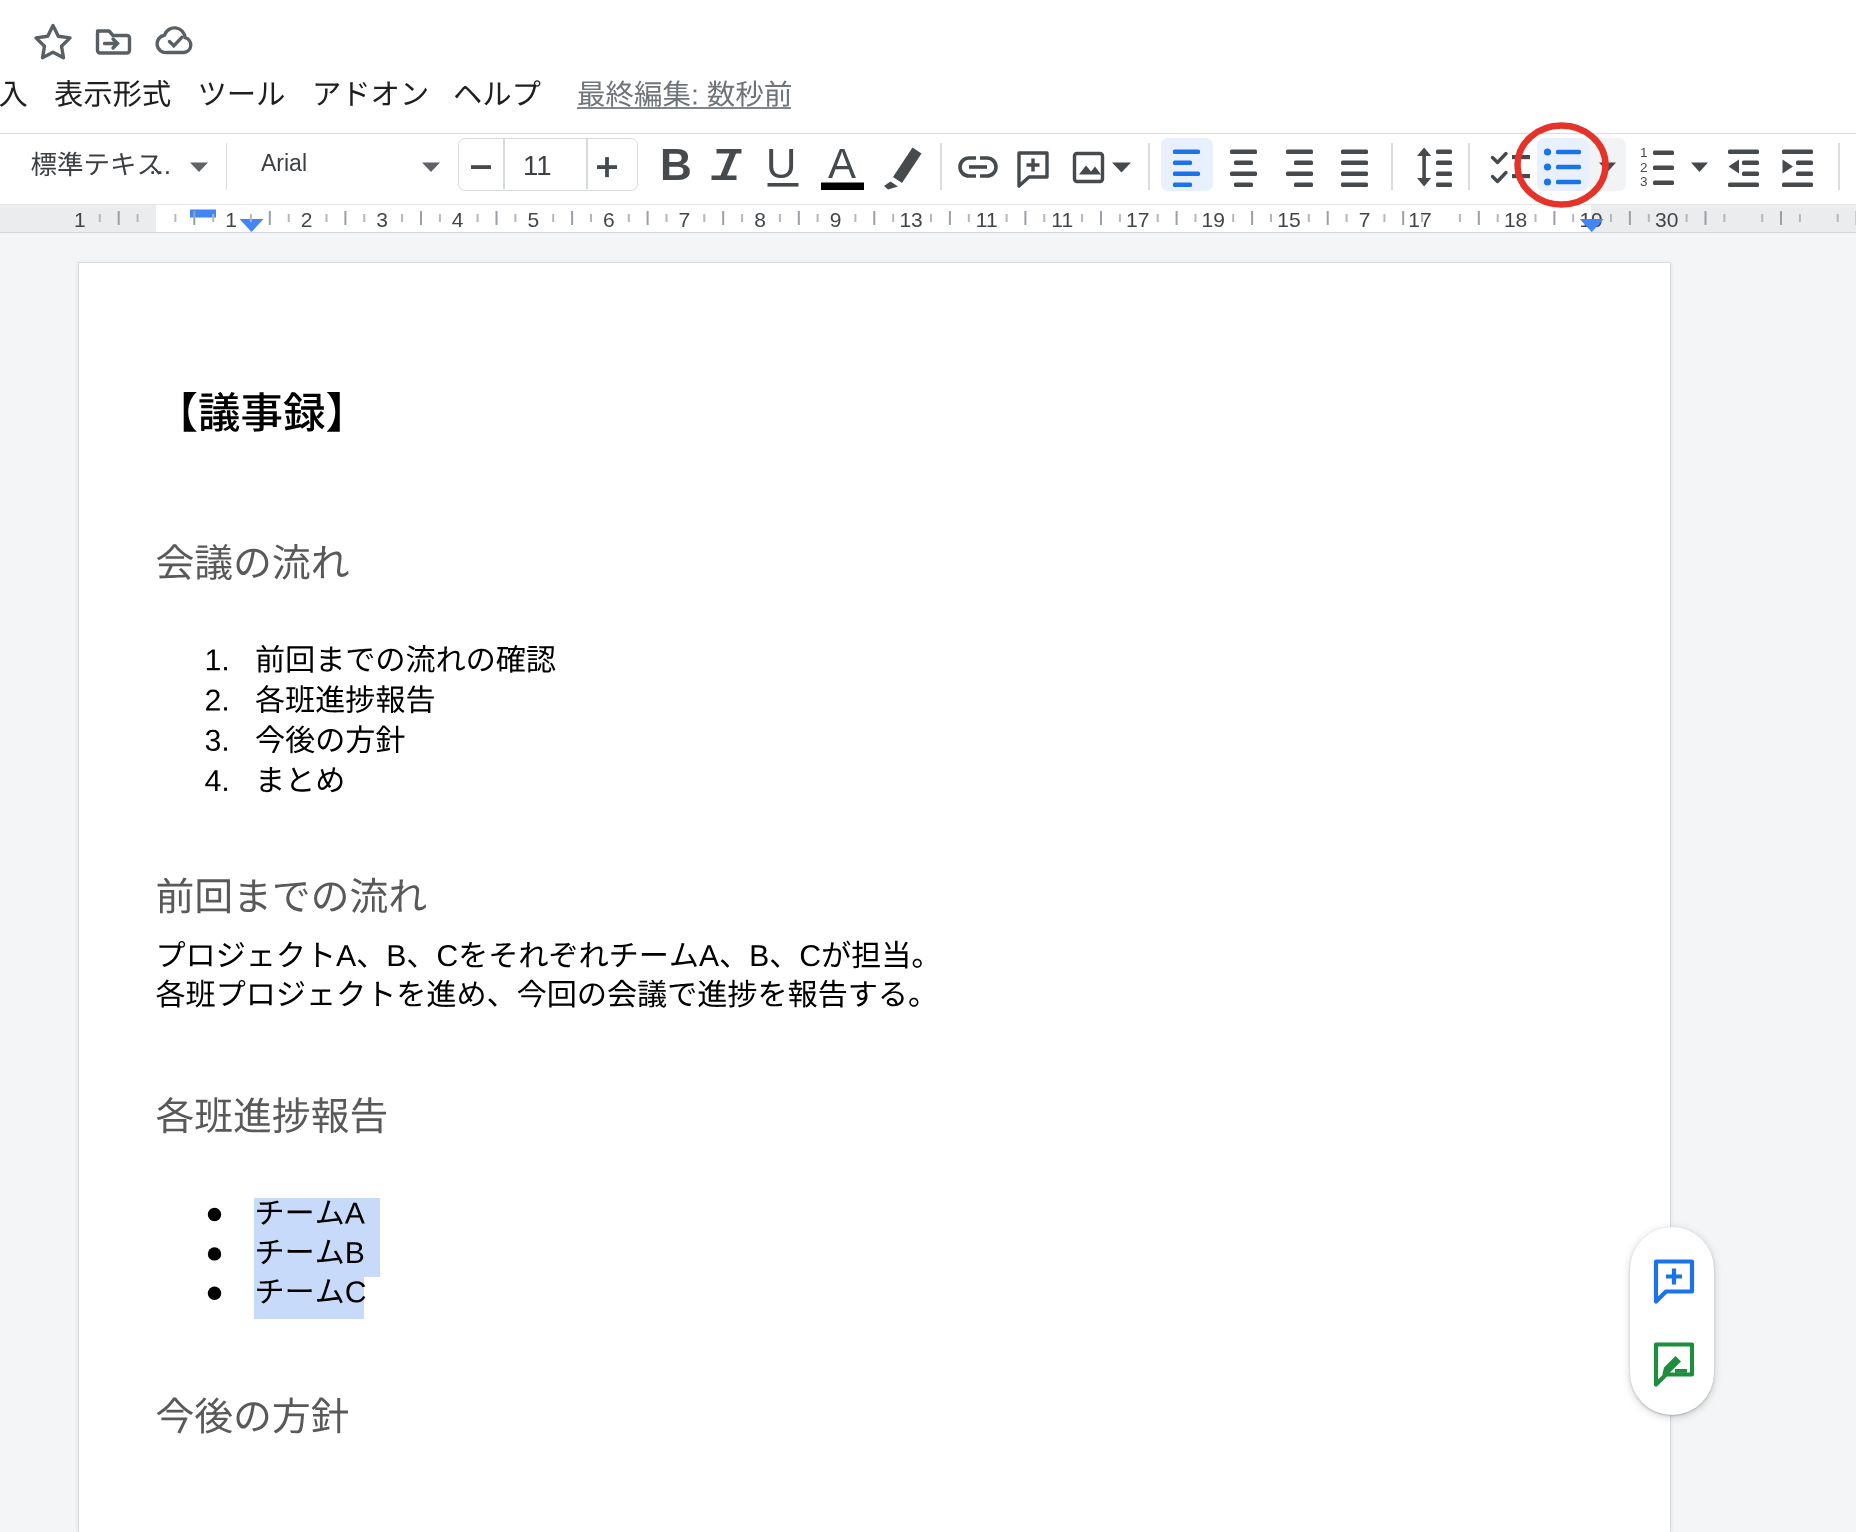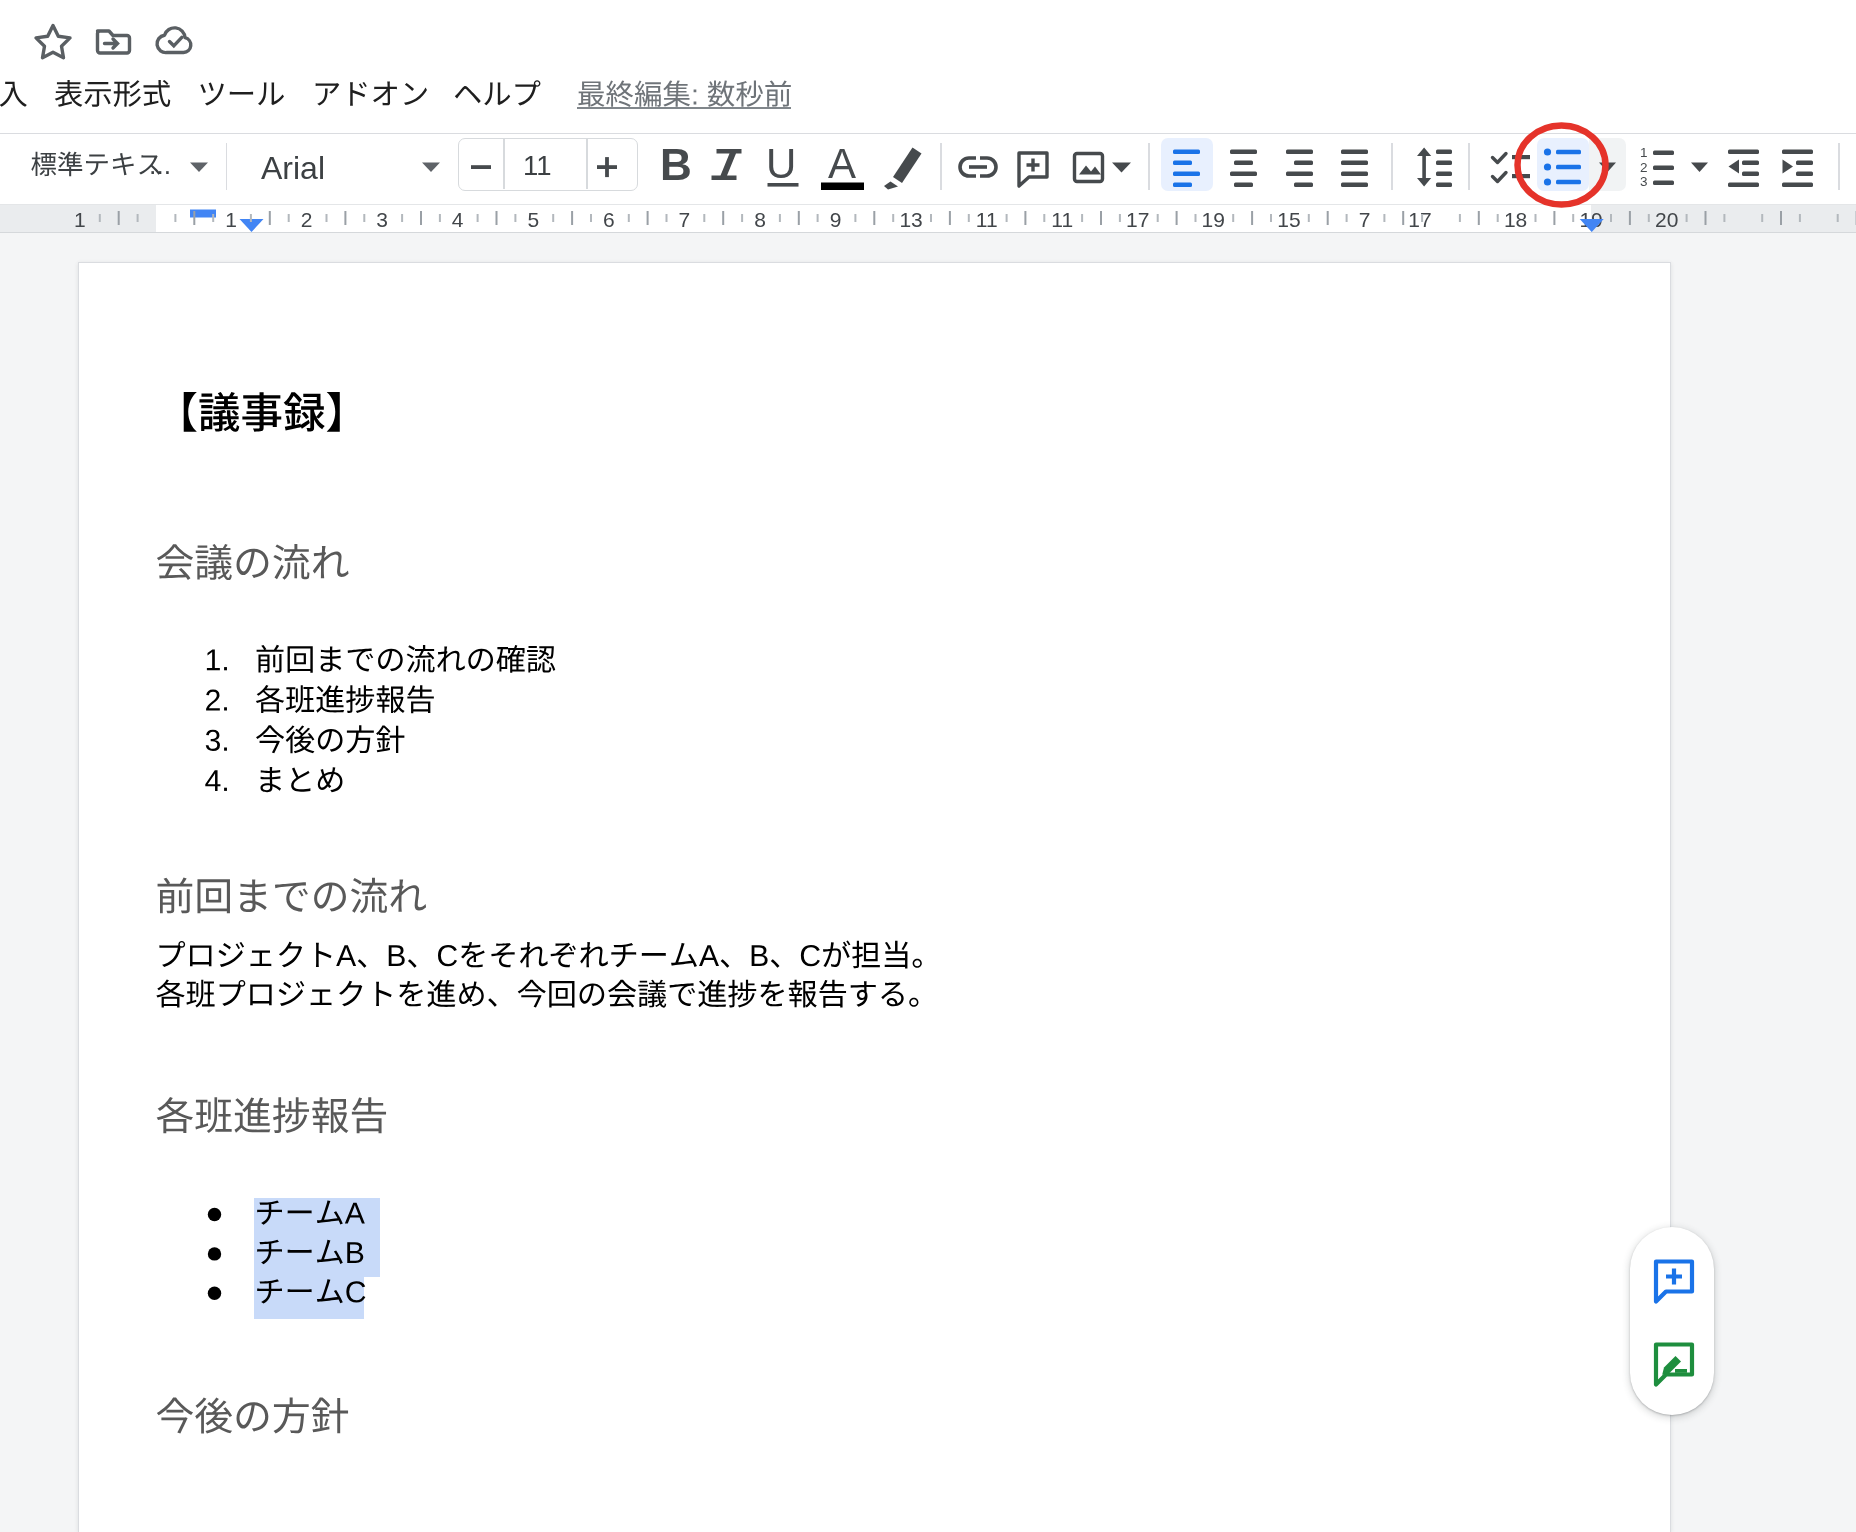--- a/index.html
+++ b/index.html
@@ -67,26 +67,26 @@
       <div class="rlab" style="left:891.1px">13</div>
       <div class="rlab" style="left:966.7px">11</div>
       <div class="rlab" style="left:1042.2px">11</div>
       <div class="rlab" style="left:1117.8px">17</div>
       <div class="rlab" style="left:1193.3px">19</div>
       <div class="rlab" style="left:1268.9px">15</div>
       <div class="rlab" style="left:1344.5px">7</div>
       <div class="rlab" style="left:1400px">17</div>
       <div class="rlab" style="left:1495.6px">18</div>
       <div class="rlab" style="left:1571.1px">19</div>
-      <div class="rlab" style="left:1646.7px">20</div>
+      <div class="rlab" style="left:1646.7px">30</div>
       <div class="rlab" style="left:59.94px">1</div>
     </div>
   <div class="abs" style="left:577px; top:106.5px; width:214px; height:2px; background:#80868b;"></div>
 
-  <div class="t" style="left:261px; top:149.5px; font-size:32px;">Arial</div>
+  <div class="t" style="left:261px; top:149.5px; font-size:23px;">Arial</div>
   <div class="t" style="left:523px; top:149.5px; font-size:27.5px;">11</div>
   <div class="t" style="left:660px; top:140px; font-size:44px; font-weight:bold; color:#464a4d;">B</div>
   <div class="t" style="left:766px; top:139.5px; font-size:42px; color:#464a4d;">U</div>
   <div class="t" style="left:828px; top:139.5px; font-size:42px; color:#464a4d;">A</div>
 
   <div class="hl" style="left:254.2px; top:1197.8px; width:125.5px; height:39.4px;"></div>
   <div class="hl" style="left:254.2px; top:1237.2px; width:125.5px; height:39.4px;"></div>
   <div class="hl" style="left:254.2px; top:1276.6px; width:109.6px; height:42.4px;"></div>
   <div class="abs" id="pill"></div>
   <svg class="abs" id="ovl" width="1856" height="1532" viewBox="0 0 1856 1532">

